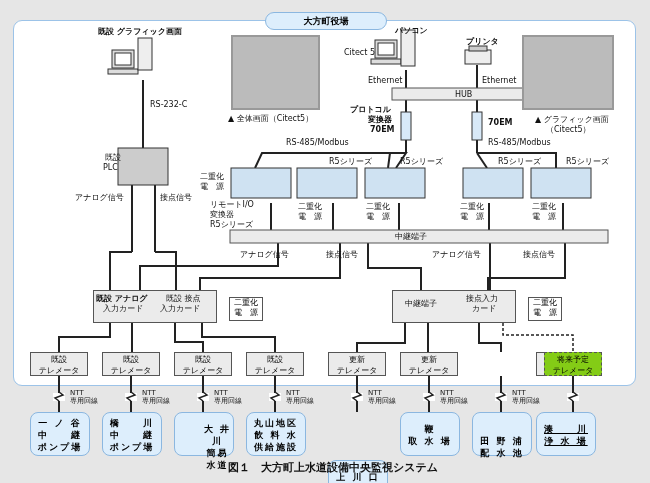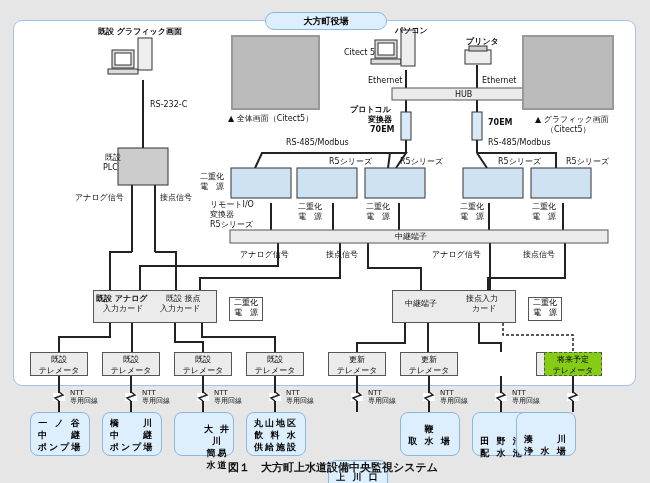--- a/index.html
+++ b/index.html
@@ -295,18 +295,18 @@
     <div>取 水 場</div>
   </div>
 <div class="site" style="left:400px;padding-top:10px;">
     <div>鞭</div>
     <div>取 水 場</div>
   </div>
 <div class="site" style="left:472px;padding-top:22px;">
     <div>田 野 浦</div>
     <div>配 水 池</div>
   </div>
-<div class="site" style="left:516px;padding-top:20px;">
+<div class="site" style="left:536px;padding-top:10px;text-decoration:underline;">
     <div>湊　　川</div>
     <div>浄 水 場</div>
   </div>
 
 <div class="lbl lblb" style="left:228px;top:463px;font-size:11px;">図１　大方町上水道設備中央監視システム</div>
 
 </body></html>

